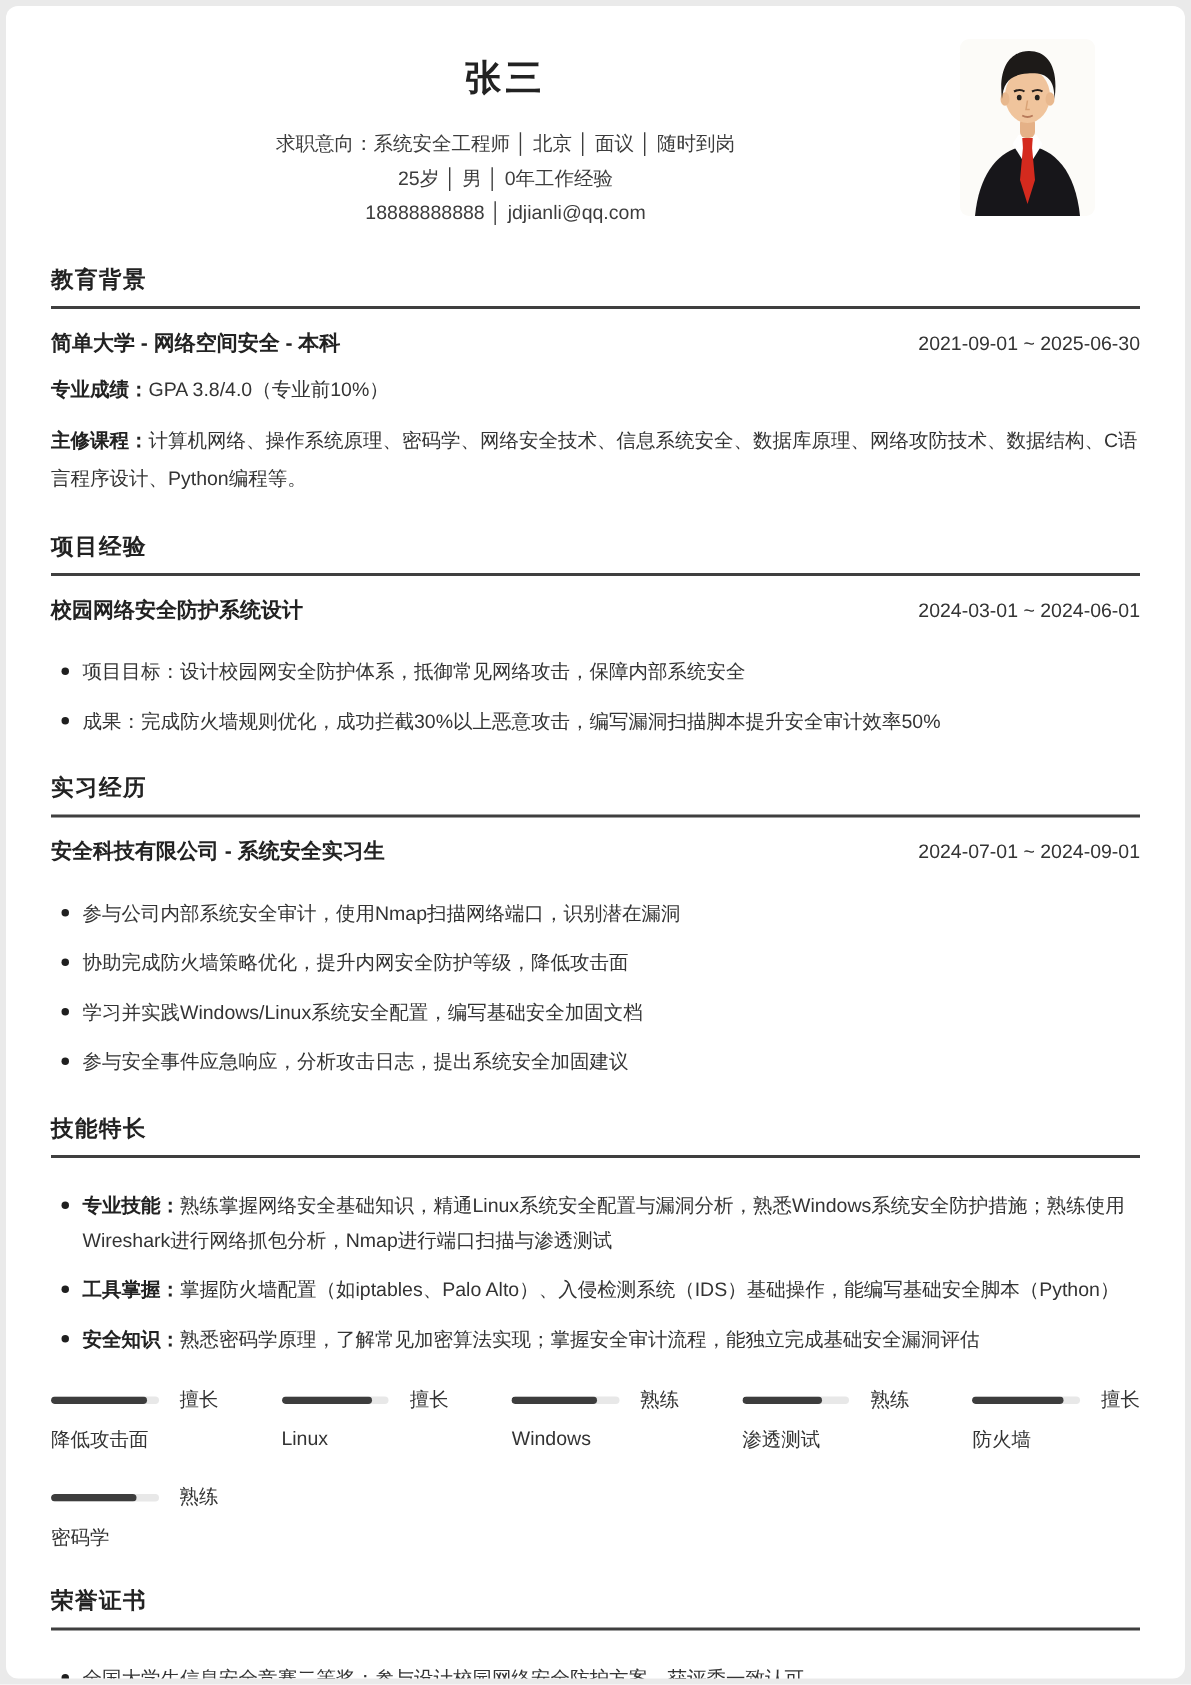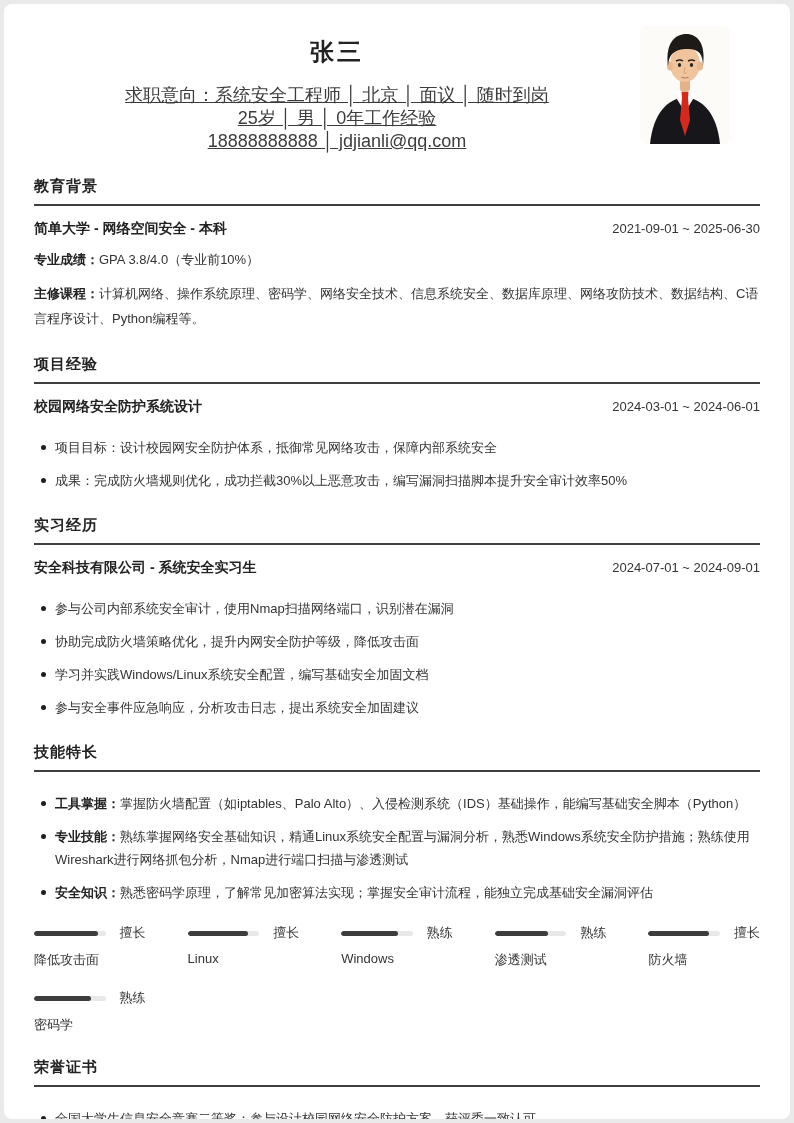--- a/index.html
+++ b/index.html
@@ -10,21 +10,21 @@
   }
   .page{
     width:786px;height:1115px;margin:4px auto;background:#ffffff;
     border-radius:8px;box-sizing:border-box;padding:20px 30px;
     overflow:hidden;position:relative;
   }
   
   .header{display:flex;align-items:flex-start;}
   .header-text{flex:1;text-align:center;padding-top:4px;}
   .name{font-size:24px;font-weight:bold;color:#222;letter-spacing:3px;margin:8px 0 16px 0;}
-  .info-line{font-size:18px;color:#3c3c3c;line-height:23px;text-decoration:underline;}
+  .info-line{font-size:13px;color:#3c3c3c;line-height:23px;}
   .photo-wrap{width:90px;height:118px;margin-right:30px;margin-top:2px;flex:0 0 auto;}
   .photo-wrap svg{width:90px;height:118px;border-radius:6px;display:block;}
   
   .section{margin-top:24px;}
   .section-title{font-size:15px;font-weight:bold;color:#222;padding-bottom:8px;
     border-bottom:2px solid #3f3f3f;letter-spacing:1px;}
   .entry-head{display:flex;justify-content:space-between;align-items:baseline;margin-top:14px;}
   .entry-title{font-size:14px;font-weight:bold;color:#222;}
   .entry-date{font-size:13px;color:#333;font-weight:normal;}
   .kv-line{margin-top:9px;font-size:13px;color:#333;line-height:25px;}
@@ -122,24 +122,24 @@
       <div class="bullet">协助完成防火墙策略优化，提升内网安全防护等级，降低攻击面</div>
       <div class="bullet">学习并实践Windows/Linux系统安全配置，编写基础安全加固文档</div>
       <div class="bullet">参与安全事件应急响应，分析攻击日志，提出系统安全加固建议</div>
     </div>
   </div>
 
   <div class="section">
     <div class="section-title">技能特长</div>
     <div class="bullets">
       <div class="bullet">
+        <span class="kv-label">专业技能：</span><span>熟练掌握网络安全基础知识，精通Linux系统安全配置与漏洞分析，熟悉Windows系统安全防护措施；熟练使用Wireshark进行网络抓包分析，Nmap进行端口扫描与渗透测试</span>
+      </div>
+      <div class="bullet">
         <span class="kv-label">工具掌握：</span><span>掌握防火墙配置（如iptables、Palo Alto）、入侵检测系统（IDS）基础操作，能编写基础安全脚本（Python）</span>
-      </div>
-      <div class="bullet">
-        <span class="kv-label">专业技能：</span><span>熟练掌握网络安全基础知识，精通Linux系统安全配置与漏洞分析，熟悉Windows系统安全防护措施；熟练使用Wireshark进行网络抓包分析，Nmap进行端口扫描与渗透测试</span>
       </div>
       <div class="bullet">
         <span class="kv-label">安全知识：</span><span>熟悉密码学原理，了解常见加密算法实现；掌握安全审计流程，能独立完成基础安全漏洞评估</span>
       </div>
     </div>
     <div class="skill-grid">
       <div class="skill-cell">
         <div class="bar-row">
           <div class="track">
               <div class="fill" style="width: 90%;"></div>

